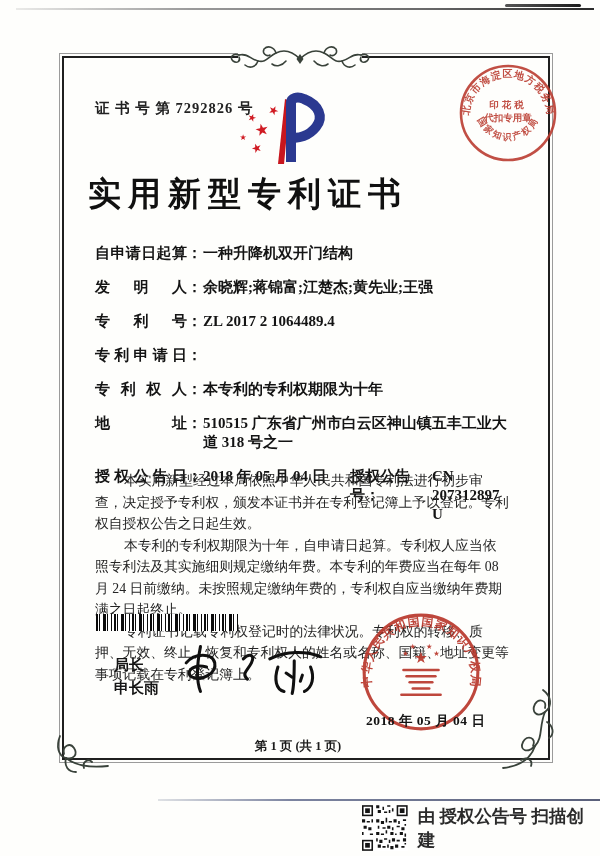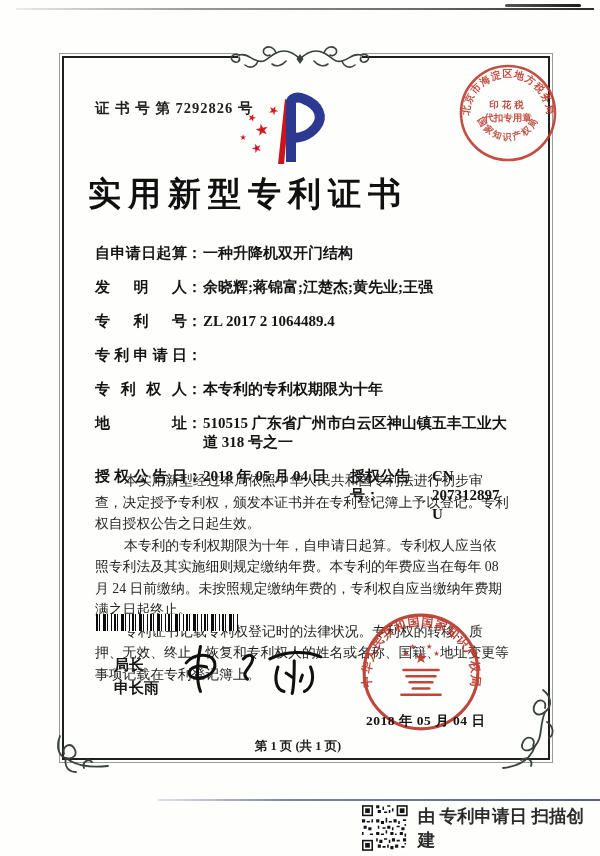--- a/index.html
+++ b/index.html
@@ -270,14 +270,14 @@
         <rect x="2" y="24" width="3" height="3"></rect>
       <path d="M9,0h2v2h-2z M13,1h1v2h-1z M16,0h2v1h-2z M19,2h1v2h-1z M10,3h2v2h-2z M14,4h2v1h-2z M17,3h1v2h-1z
                M0,9h2v2h-2z M3,10h2v1h-2z M6,9h1v2h-1z M1,13h2v2h-2z M4,14h2v2h-2z M0,17h1v2h-1z M5,18h2v1h-2z
                M9,9h2v2h-2z M12,10h2v2h-2z M15,8h1v3h-1z M17,10h2v1h-2z M20,9h2v2h-2z M23,10h1v2h-1z M26,9h2v1h-2z
                M10,13h1v2h-1z M13,14h2v1h-2z M16,13h2v2h-2z M19,14h1v2h-1z M22,13h2v1h-2z M25,14h2v2h-2z M27,12h1v1h-1z
                M9,17h2v2h-2z M12,18h2v1h-2z M15,16h1v2h-1z M18,17h2v2h-2z M21,18h1v1h-1z M24,17h2v2h-2z M27,18h1v2h-1z
                M9,21h1v2h-1z M11,22h2v2h-2z M14,21h2v1h-2z M17,22h1v2h-1z M19,21h2v2h-2z M22,22h2v1h-2z M26,21h2v2h-2z
                M10,25h2v2h-2z M13,26h2v1h-2z M16,25h1v2h-1z M18,26h2v2h-2z M21,25h2v2h-2z M25,26h2v1h-2z M27,24h1v1h-1z"></path>
     </g>
   </svg>
-  <span class="wm-text">由 专利申请日 扫描创建</span>
+  <span class="wm-text">由 授权公告号 扫描创建</span>
 </div>
 
 </body></html>

